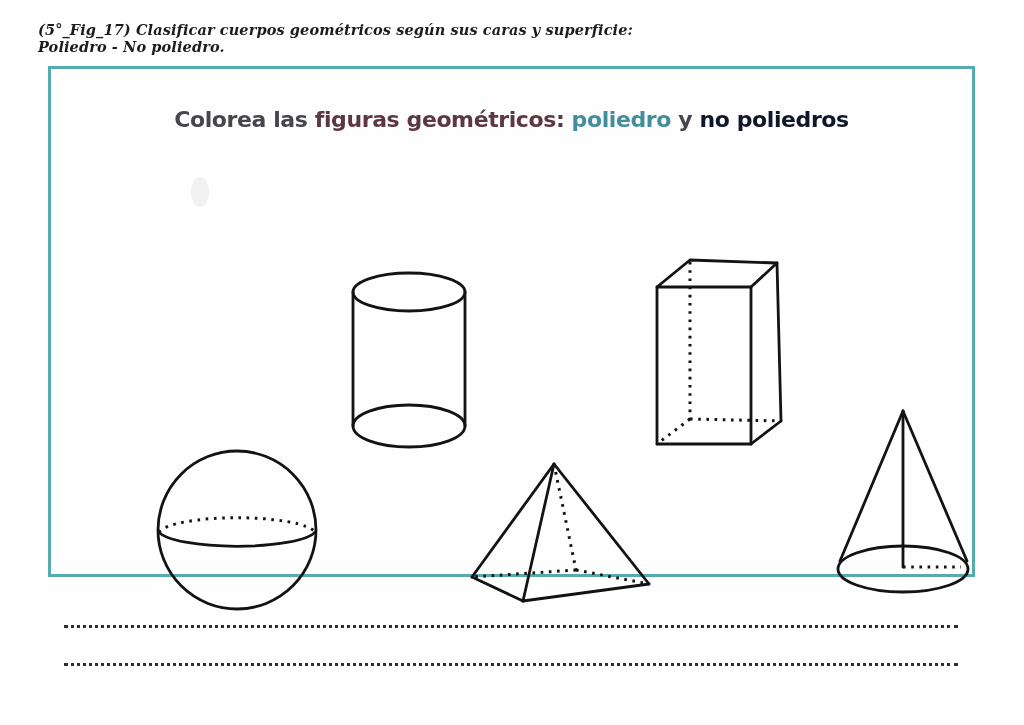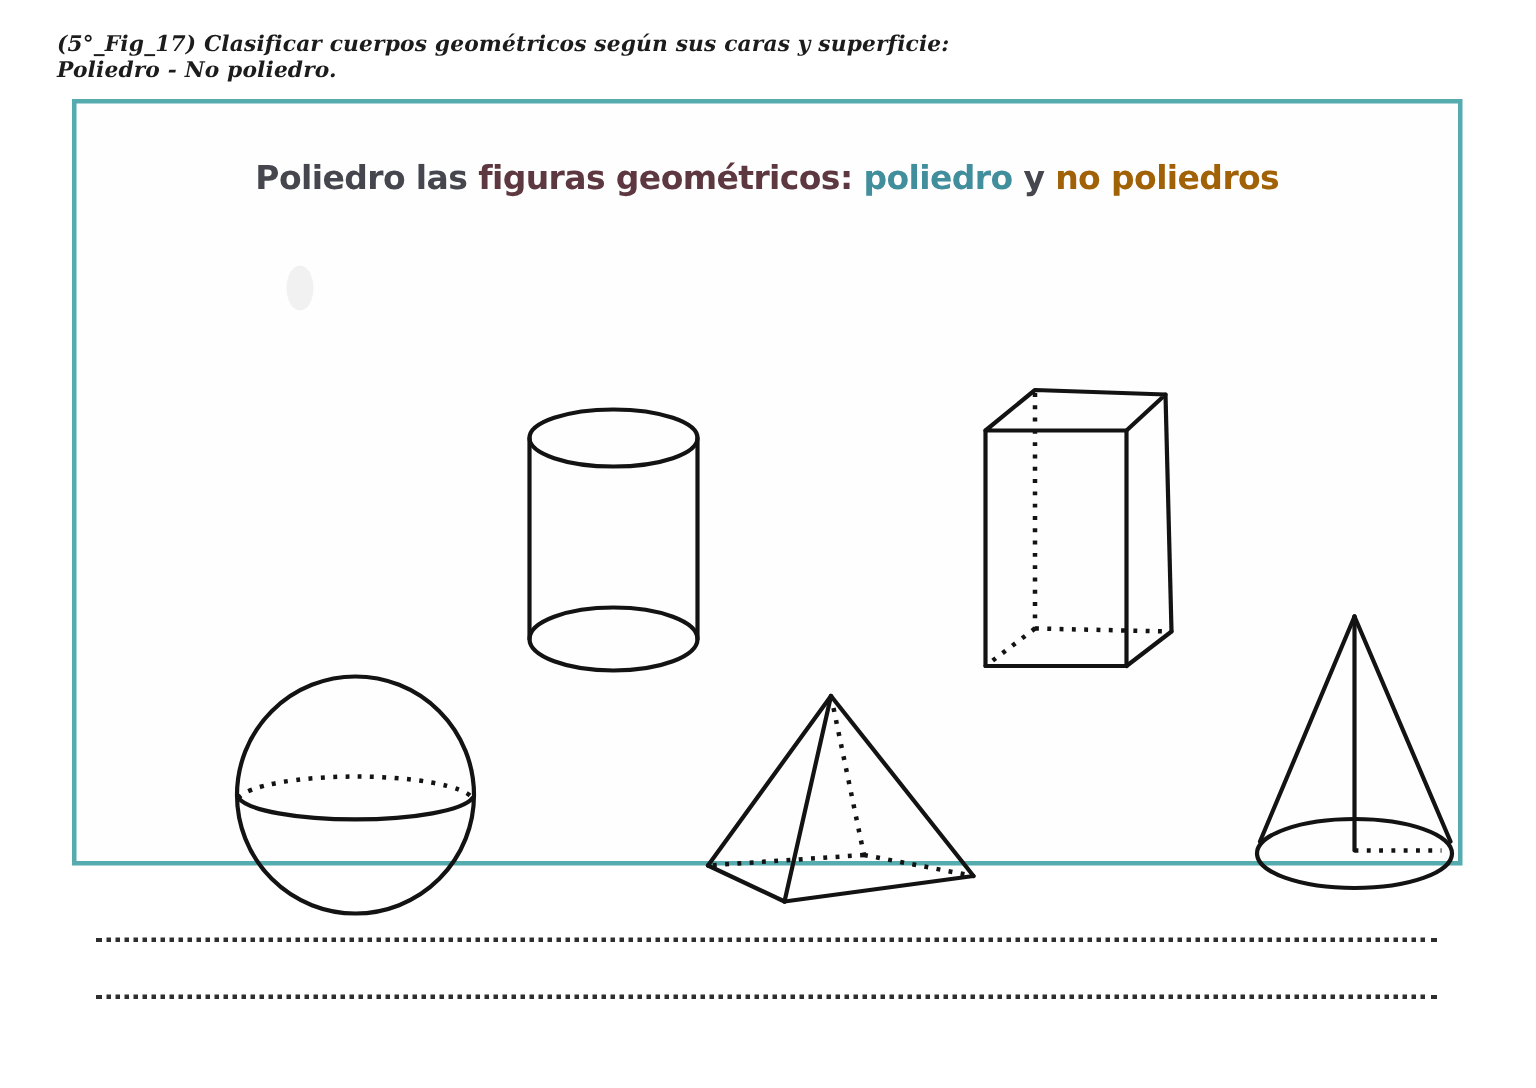--- a/index.html
+++ b/index.html
@@ -57,21 +57,21 @@
 
 <div class="page">
 
   <div class="caption">(5°_Fig_17) Clasificar cuerpos geométricos según sus caras y superficie: Poliedro - No poliedro.</div>
 
   <div class="frame">
 
     <div class="smudge"></div>
 
     <div class="title">
-      <span style="color: rgb(70, 70, 78);">Poliedro las </span><span style="color: rgb(94, 56, 64);">figuras geométricos: </span><span style="color: rgb(65, 142, 156);">poliedro</span><span style="color: rgb(70, 70, 78);"> y </span><span style="color: #a16207;">no poliedros</span>
+      <span style="color: rgb(70, 70, 78);">Colorea las </span><span style="color: rgb(94, 56, 64);">figuras geométricos: </span><span style="color: rgb(65, 142, 156);">poliedro</span><span style="color: rgb(70, 70, 78);"> y </span><span style="color: #0f172a;">no poliedros</span>
     </div>
 
     <div class="shape cylinder">
       <svg viewBox="0 0 130 185">
         <line class="solid" x1="7" y1="26" x2="7" y2="160"></line>
         <line class="solid" x1="119" y1="26" x2="119" y2="160"></line>
         <ellipse class="solid" cx="63" cy="26" rx="56" ry="19"></ellipse>
         <ellipse class="solid" cx="63" cy="160" rx="56" ry="21"></ellipse>
       </svg>
     </div>

